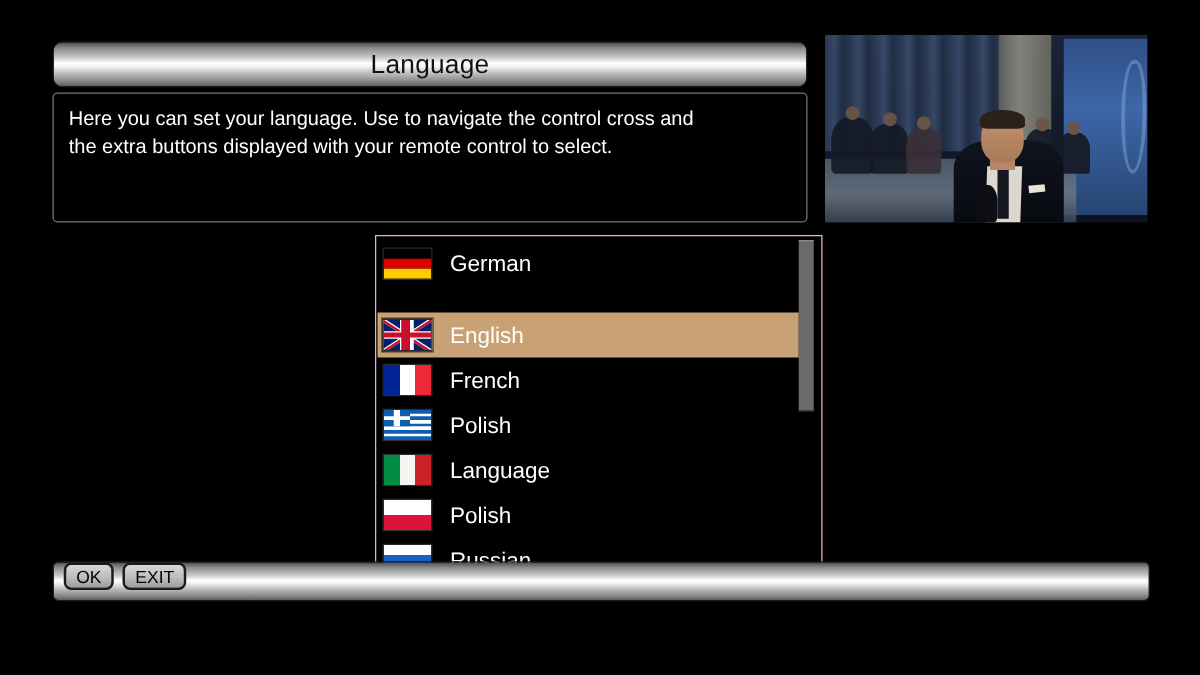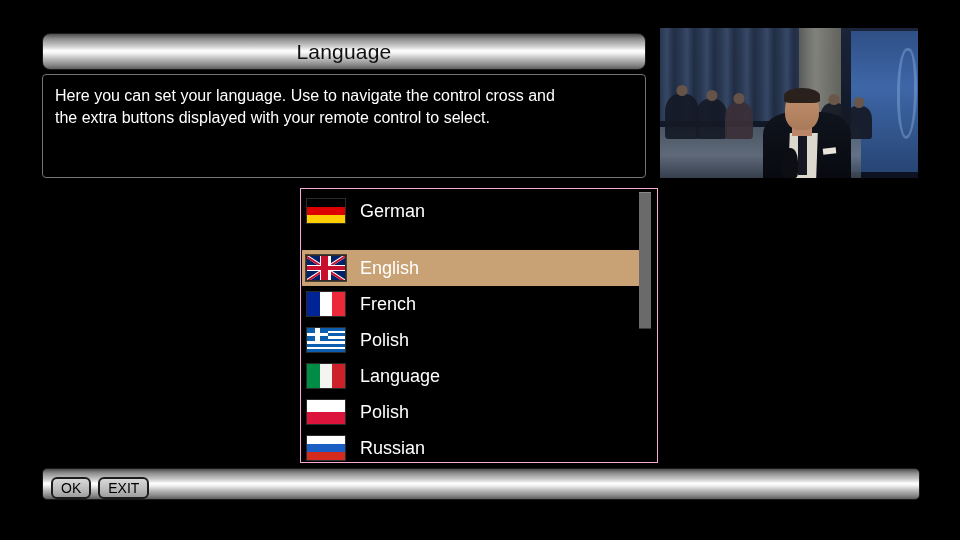--- a/index.html
+++ b/index.html
@@ -253,26 +253,26 @@
     height: 135px;
     background: #6a6a6a;
     border-top: 1px solid #8a8a8a;
     border-bottom: 1px solid #3a3a3a;
   }
 
   
   #bottom-bar {
     position: absolute;
     left: 42px;
-    top: 468px;
+    top: 449px;
     width: 878px;
     height: 32px;
     border-radius: 5px;
     display: flex;
-    align-items: flex-end;
+    align-items: flex-start;
     padding-left: 8px;
     box-sizing: border-box;
   }
   .softkey {
     height: 22px;
     min-width: 36px;
     margin-right: 7px;
     padding: 0 8px;
     border: 2px solid #1c1c1c;
     border-radius: 6px;

